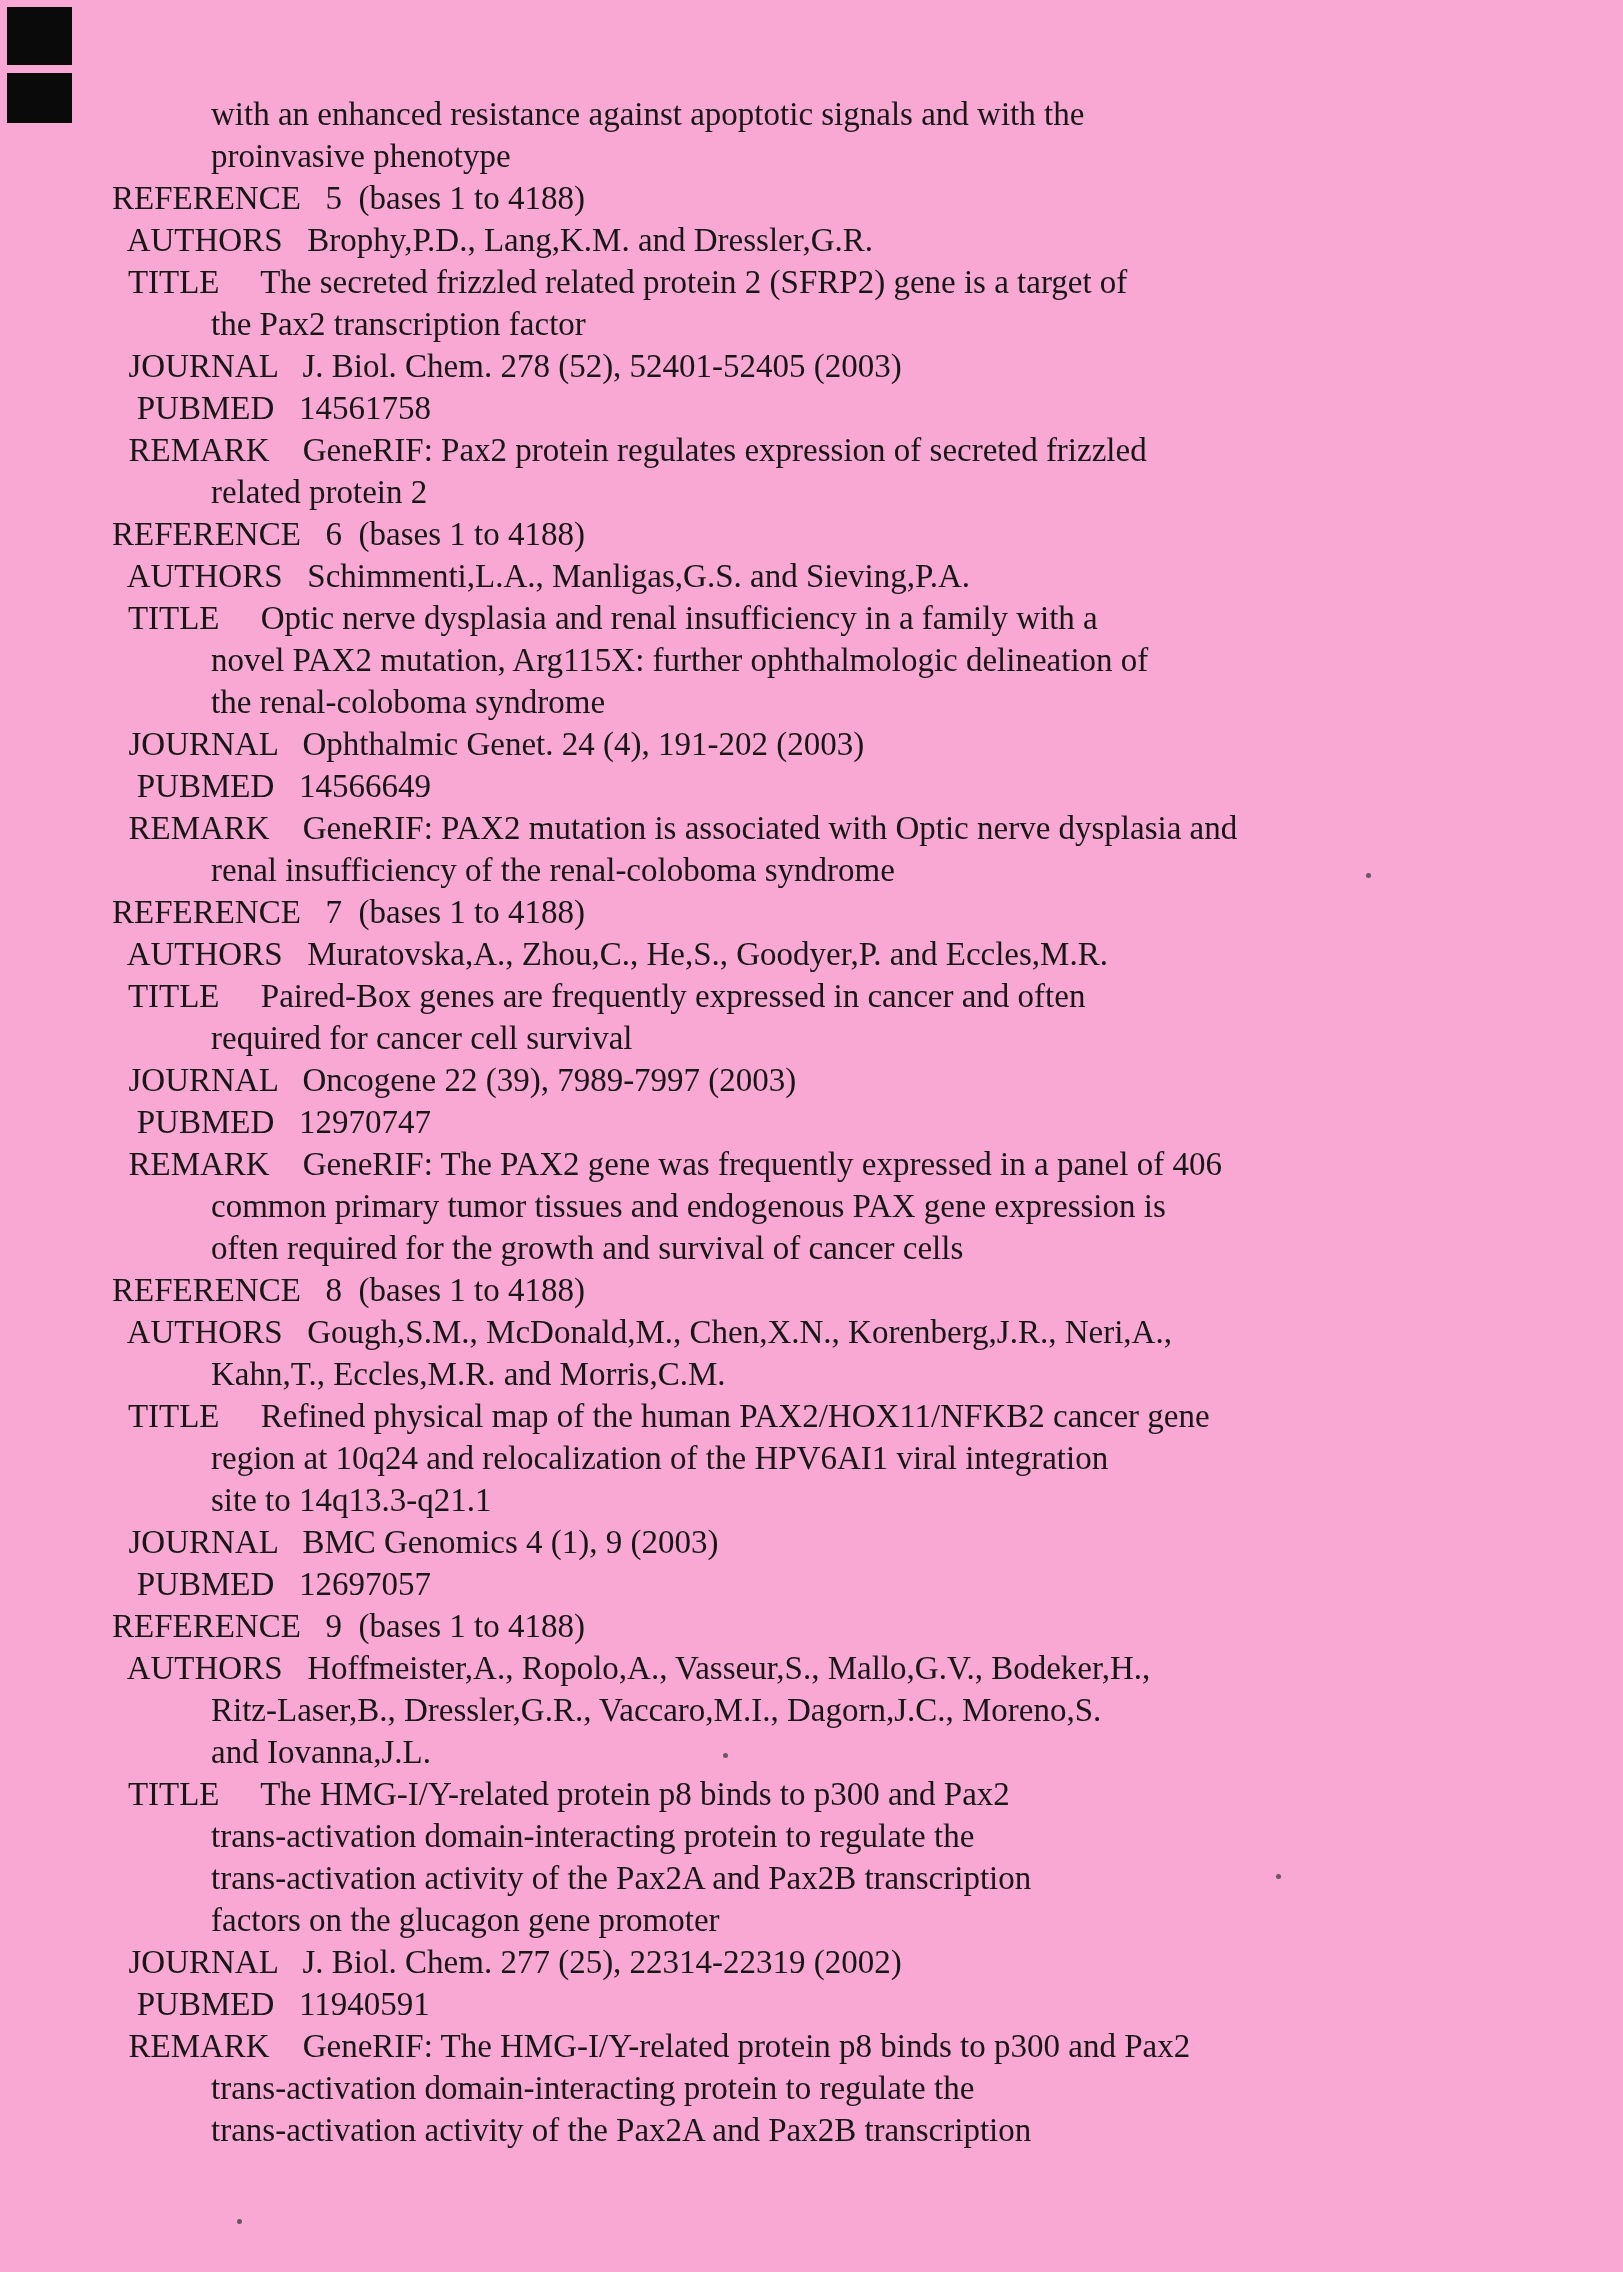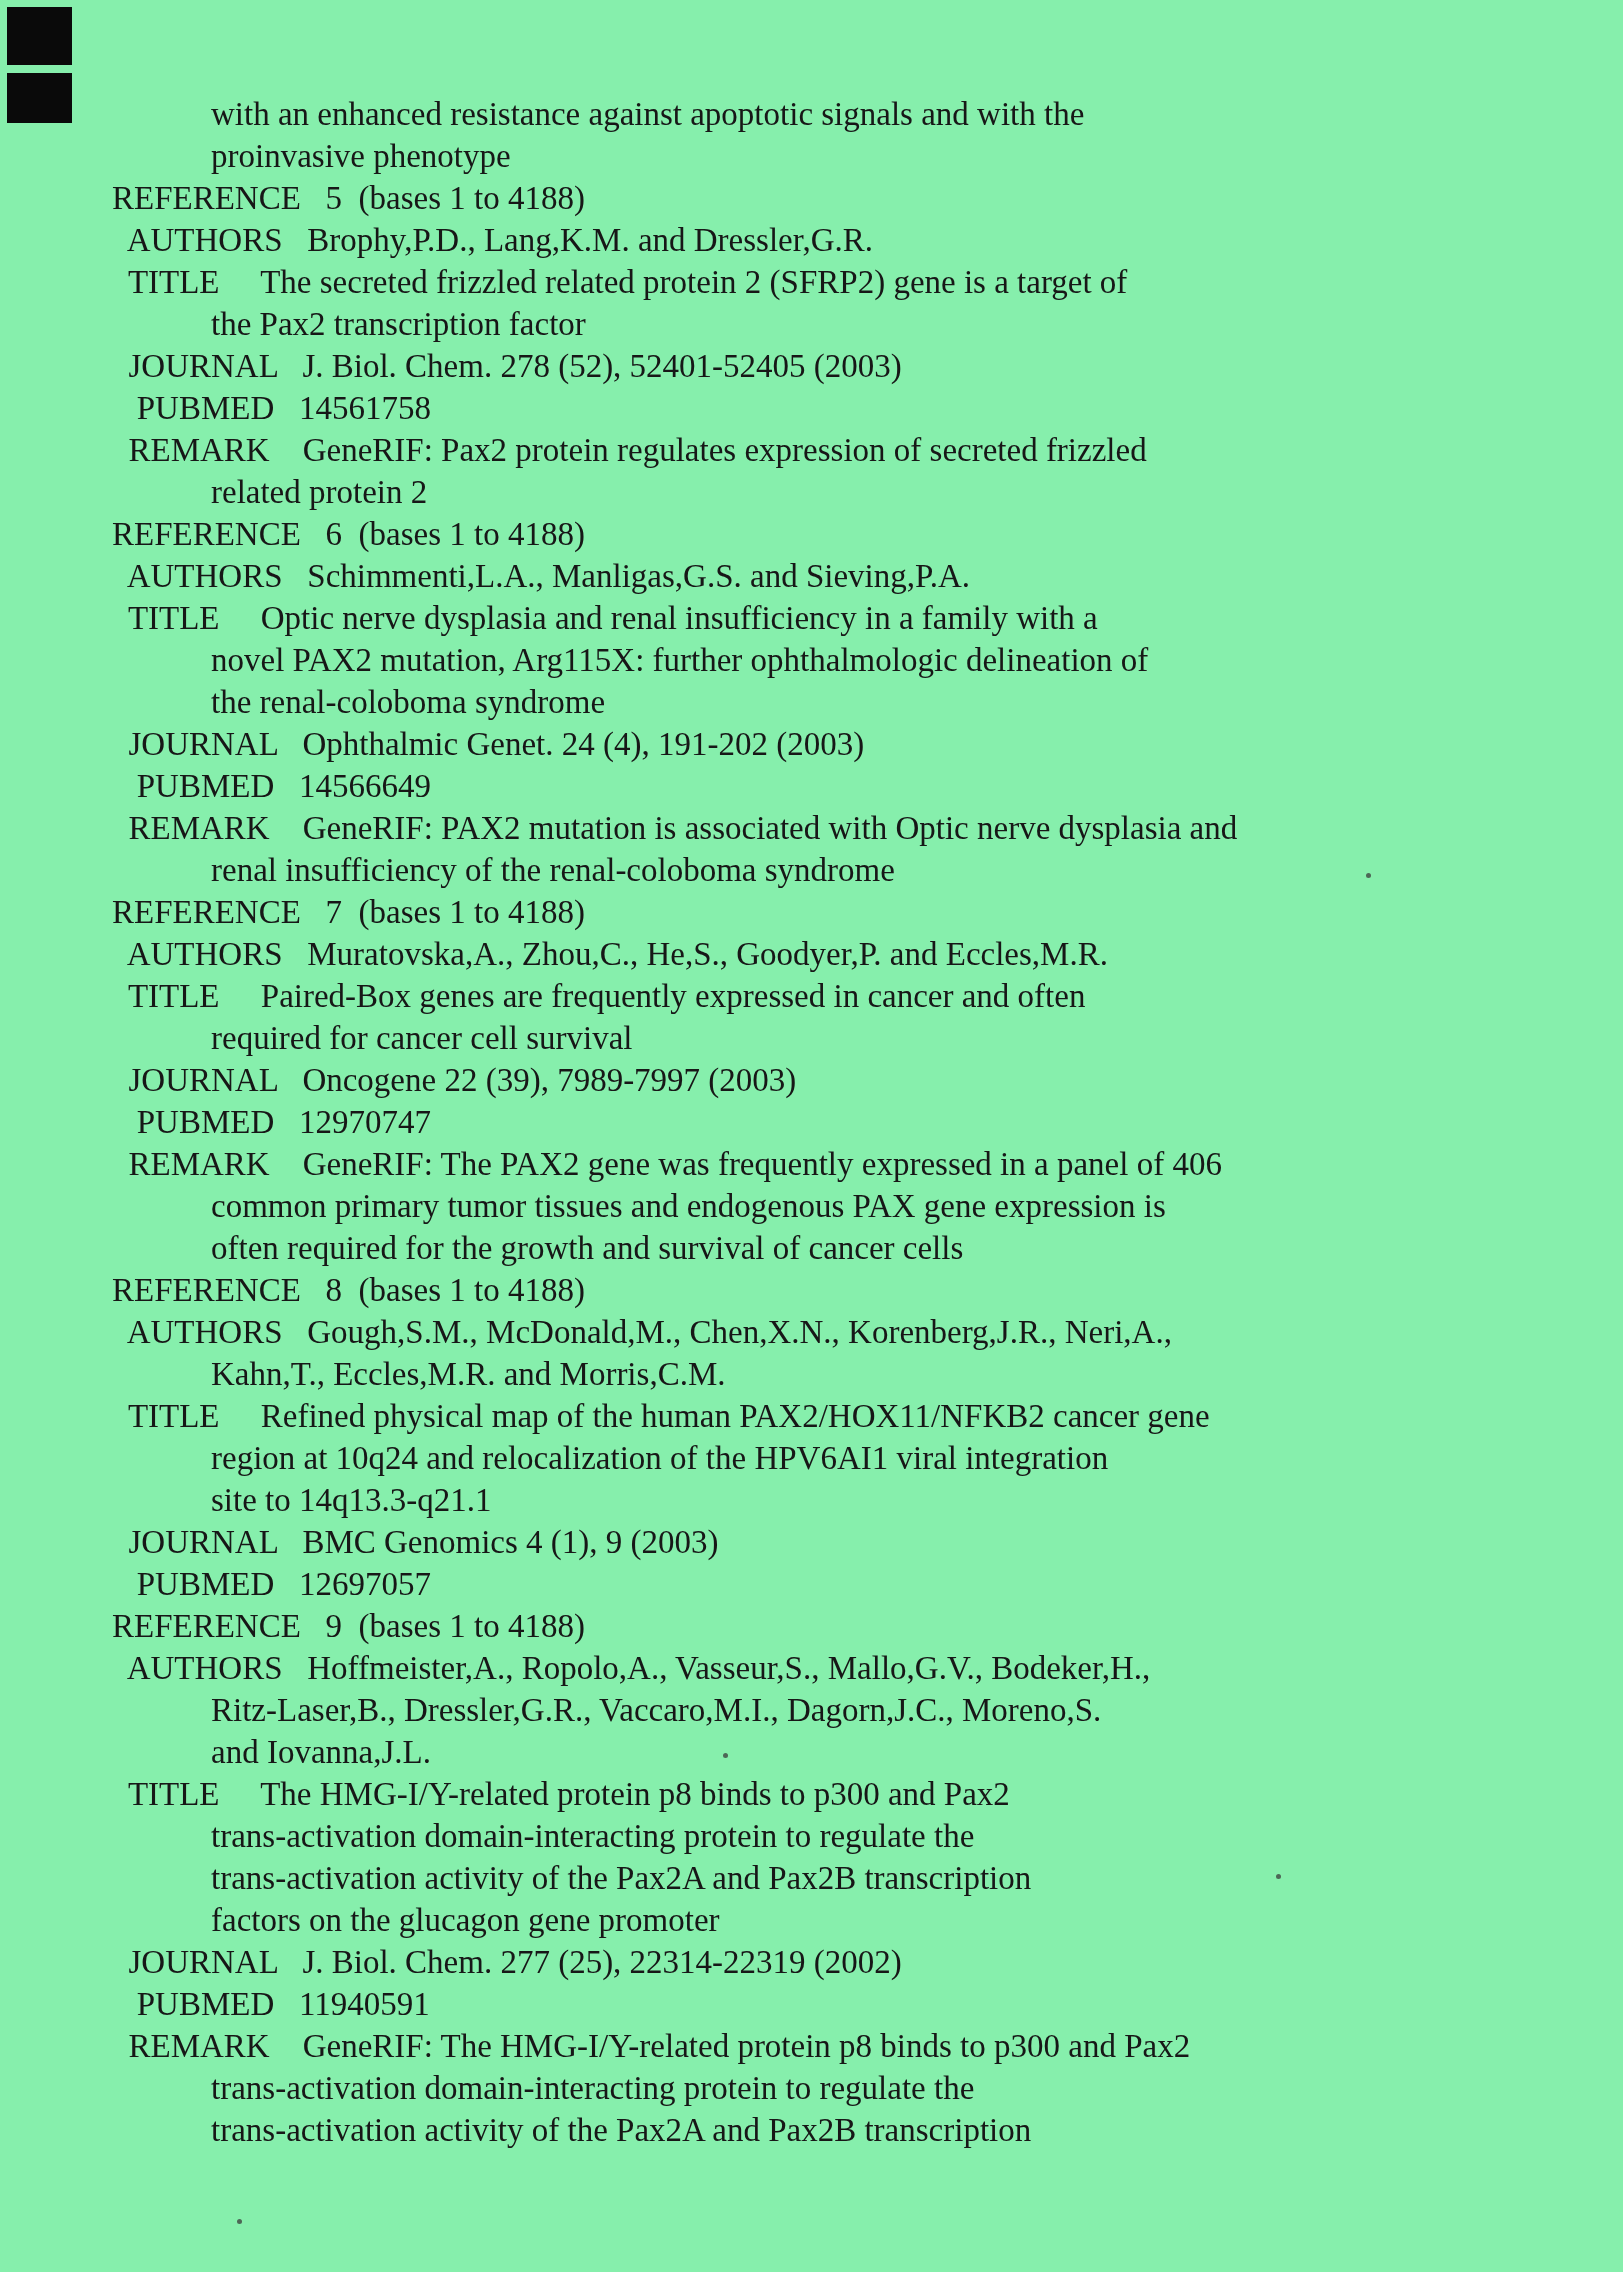--- a/index.html
+++ b/index.html
@@ -4,21 +4,21 @@
 <style>
   html, body {
     margin: 0;
     padding: 0;
     background: #ffffff;
   }
   .page {
     position: relative;
     width: 1624px;
     height: 2273px;
-    background: #86efac;
+    background: #f9a8d4;
     overflow: hidden;
     font-family: "Liberation Serif", serif;
     font-size: 33px;
     line-height: 42px;
     color: #171717;
   }
   .doc {
     position: absolute;
     left: 112px;
     top: 93px;

